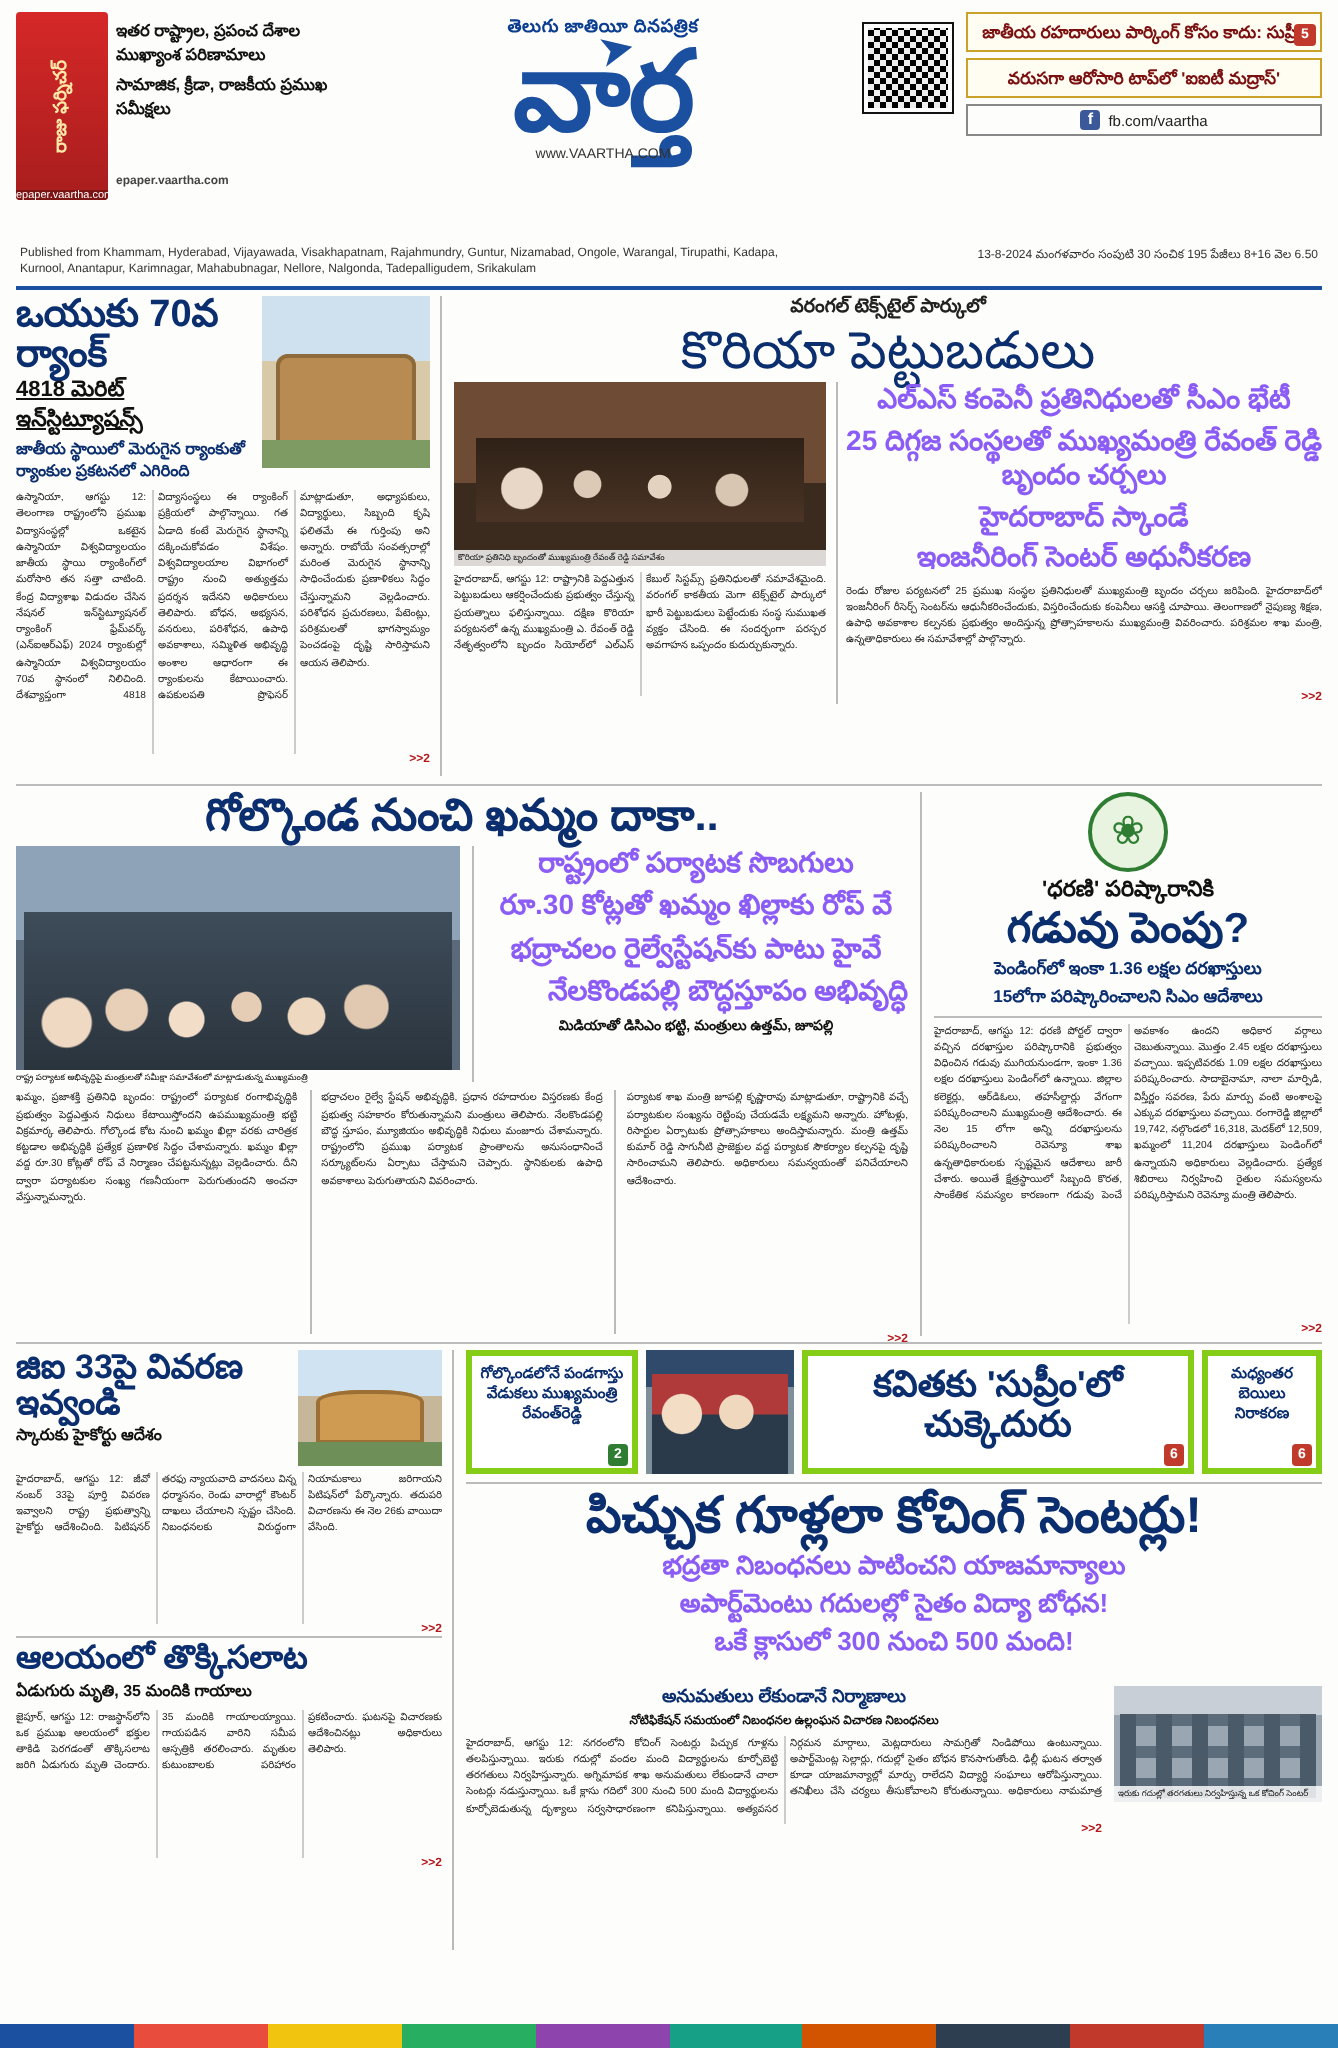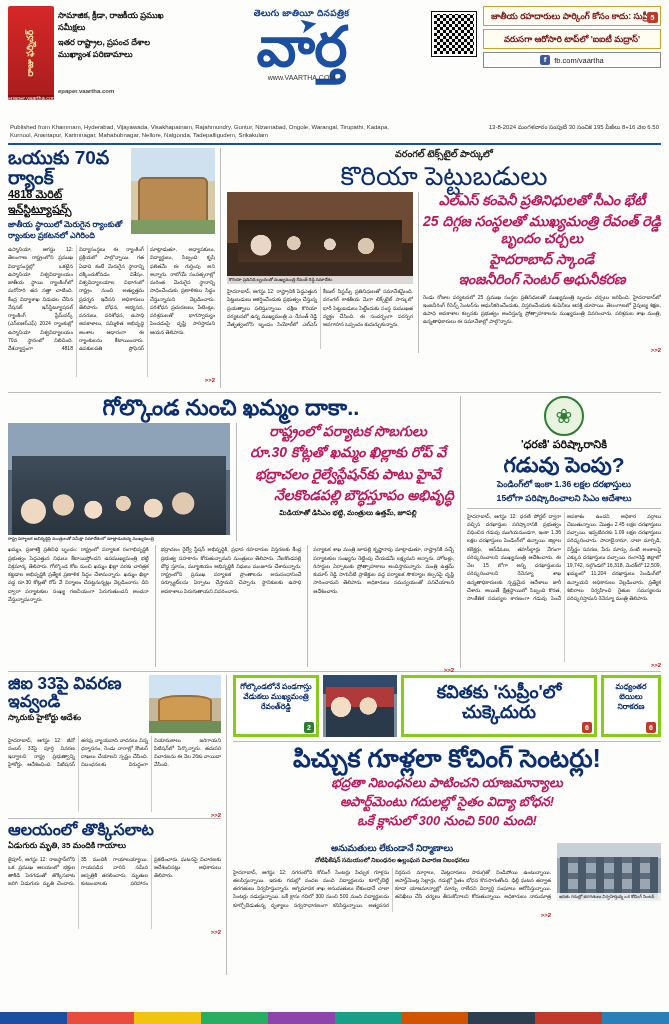--- a/index.html
+++ b/index.html
@@ -238,23 +238,22 @@
   }
   .b1-title { font-size: 19px; color: #0b2e6f; font-weight: bold; line-height: 1.05;}
   .b1-sub { font-size: 11px; color: #111; font-weight: bold; margin-top: 1px; text-decoration: underline;}
   .b1-sub2 { font-size: 8px; color: #0b2e6f; font-weight: bold; line-height:1.35; margin-top:2px;}
   .b1-right { flex: 1; padding-left: 6px; }
   .head-xl {
     font-size: 26px; color: #0b2e6f; font-weight: normal;
     text-align: center; line-height: 1.02;
   }
   .head-md {
-    font-size: 14px; color: #be185d; font-weight: bold;
+    font-size: 14px; color: #8b5cf6; font-weight: bold;
     line-height: 1.25;
-    font-style: italic;
   }
 
   
   .b2 { height: 272px; }
   .b2-left { width: 452px; padding-right: 6px; }
   .b2-right { flex: 1; padding-left: 6px; }
   .head-lg {
     font-size: 22px; color: #0b2e6f; font-weight: bold;
     line-height: 1.05; text-align: center;
   }
@@ -301,22 +300,22 @@
 <div class="page">
 
   <div class="masthead">
 
     <div class="mh-left">
       <div class="mh-left-txt">రాజు ఫర్నిచర్</div>
       <div class="mh-left-site">epaper.vaartha.com</div>
     </div>
 
     <div class="mh-taglines">
+      <div>ఇతర రాష్ట్రాల, ప్రపంచ దేశాల ముఖ్యాంశ పరిణామాలు</div>
       <div>సామాజిక, క్రీడా, రాజకీయ ప్రముఖ సమీక్షలు</div>
-      <div>ఇతర రాష్ట్రాల, ప్రపంచ దేశాల ముఖ్యాంశ పరిణామాలు</div>
       <div style="font-size:6px;color:#444;margin-top:26px">epaper.vaartha.com</div>
     </div>
 
     <div class="mh-center">
       <div class="mh-slogan">తెలుగు జాతియీ దినపత్రిక</div>
       <div class="mh-bird">➤</div>
       <div class="mh-logo">వార్త</div>
       <div class="mh-siteline">www.VAARTHA.COM</div>
     </div>
 

